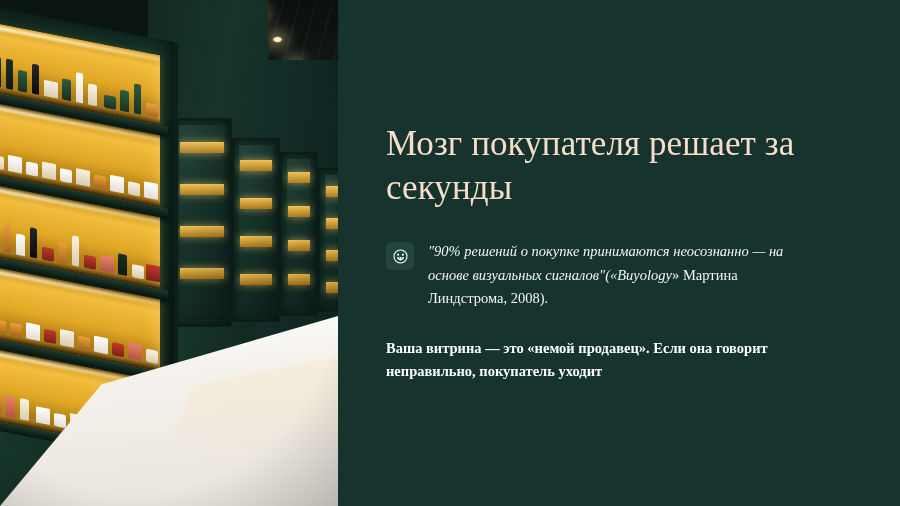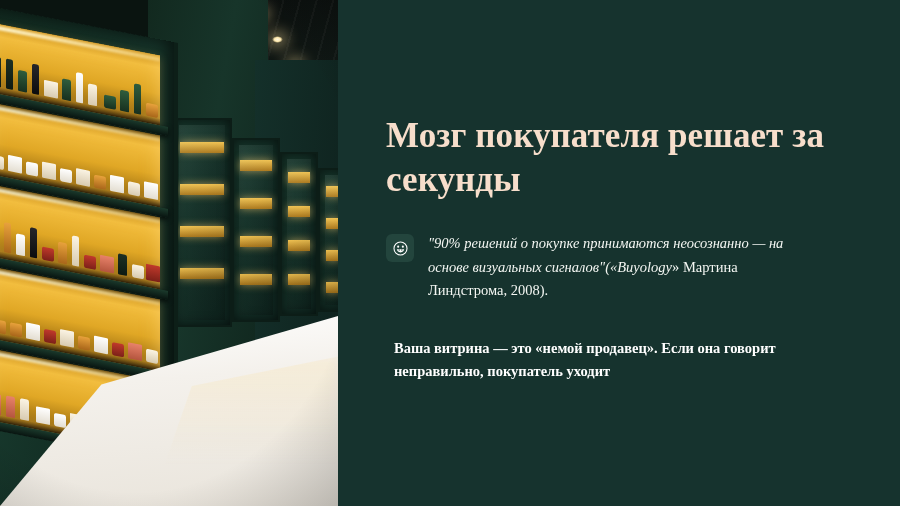--- a/index.html
+++ b/index.html
@@ -194,21 +194,21 @@
     padding: 0 60px 0 48px;
     display: flex;
     flex-direction: column;
     justify-content: center;
   }
   .headline {
     font-family: "Liberation Serif", serif;
     font-size: 35px;
     line-height: 1.26;
     color: #f7decb;
-    font-weight: 700;
+    font-weight: 400;
     margin: 0 0 30px 0;
     letter-spacing: 0.1px;
     max-width: 460px;
   }
   .quote-row {
     display: flex;
     align-items: flex-start;
     gap: 14px;
     margin-bottom: 26px;
     max-width: 430px;
@@ -230,21 +230,21 @@
     margin: 0;
   }
   .quote-text .book { font-style: italic; }
   .quote-text .author { font-style: normal; }
   .kicker {
     font-family: "Liberation Serif", serif;
     font-weight: bold;
     font-size: 14.5px;
     line-height: 1.62;
     color: #ffffff;
-    margin: 8px;
+    margin: 0;
     max-width: 420px;
   }
 
   
   .gamma-badge {
     position: absolute;
     right: 14px; bottom: 12px;
     background: #ffffff;
     border-radius: 999px;
     padding: 5px 13px 6px 13px;

